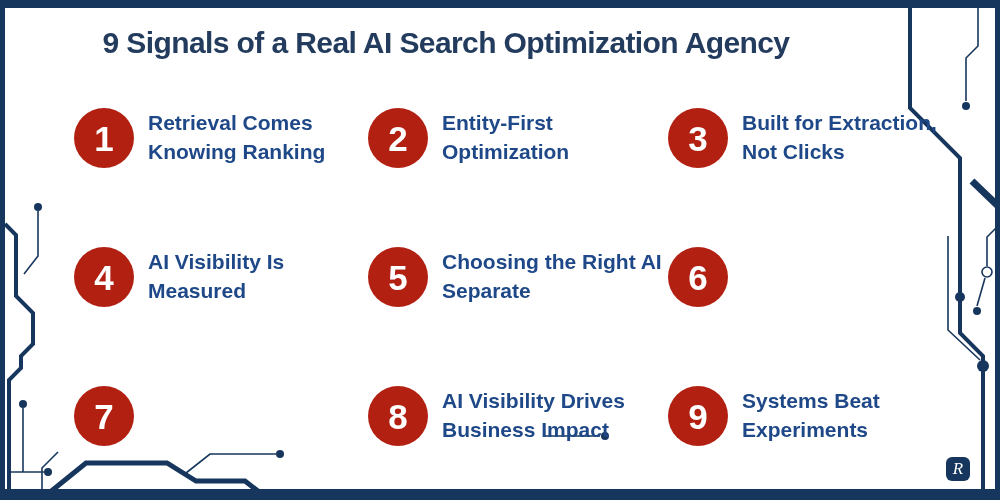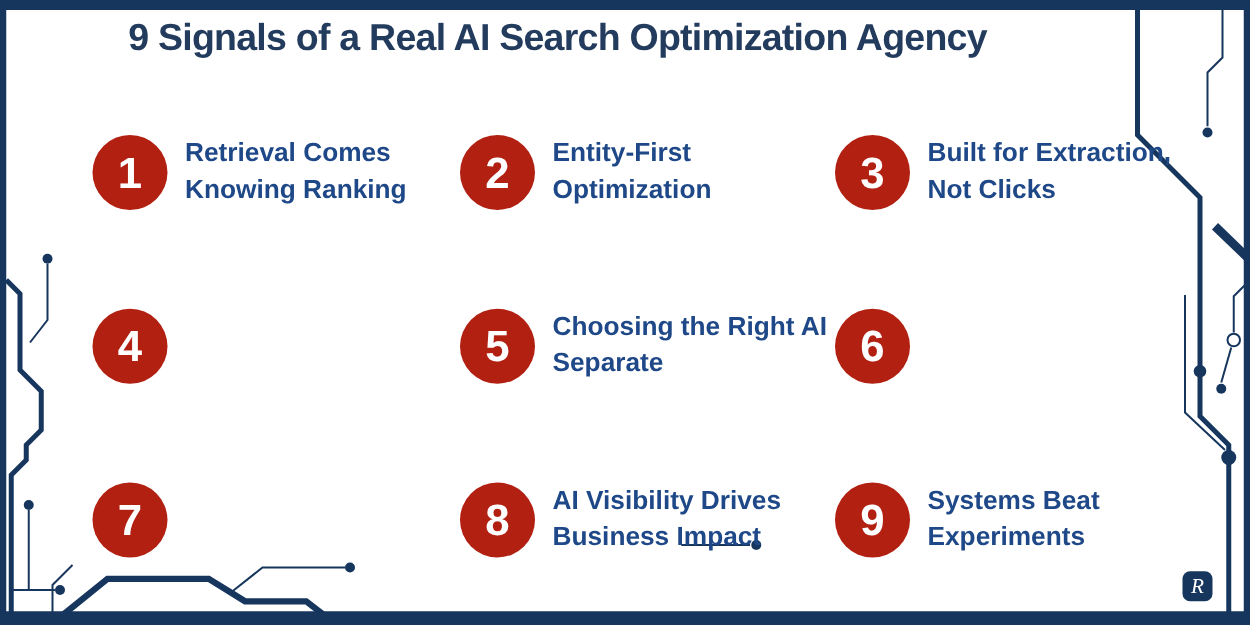--- a/index.html
+++ b/index.html
@@ -19,21 +19,21 @@
   .circuit{position:absolute;left:0;top:0;z-index:1;color:var(--navy);}
   .circuit path{fill:none;stroke:currentColor;stroke-linejoin:miter;}
   .circuit .s{stroke-width:1.6;}
   .circuit .m{stroke-width:4;}
   .circuit .t{stroke-width:5;}
   .circuit .xt{stroke-width:7;}
   .circuit circle{fill:currentColor;}
   .circuit circle.open{fill:var(--white);stroke:currentColor;stroke-width:1.6;}
   
   .title{
-    position:absolute;left:0;top:14px;width:892px;text-align:center;z-index:3;
+    position:absolute;left:0;top:26px;width:892px;text-align:center;z-index:3;
     font-size:30px;font-weight:bold;letter-spacing:-0.6px;color:var(--title);margin:0;
   }
   
   .item{position:absolute;display:flex;align-items:center;height:60px;width:300px;z-index:3;}
   .badge{
     flex:0 0 60px;width:60px;height:60px;border-radius:50%;background:var(--red);
     display:flex;align-items:center;justify-content:center;
   }
   .badge span{color:var(--white);font-size:35px;font-weight:bold;line-height:1;}
   .label{
@@ -113,20 +113,21 @@
   <div class="item c3 r1">
     <div class="badge">
         <span>3</span>
       </div>
     <div class="label"><span>Built for Extraction,</span><br><em></em><span>Not Clicks</span></div>
   </div>
   <div class="item c1 r2">
     <div class="badge">
         <span>4</span>
       </div>
+    <div class="label"><span>AI Visibility Is</span><br><em></em><span>Measured</span></div>
   </div>
   <div class="item c2 r2">
     <div class="badge">
         <span>5</span>
       </div>
     <div class="label"><span>Choosing the Right AI</span><br><em></em><span>Separate</span></div>
   </div>
   <div class="item c3 r2">
     <div class="badge">
         <span>6</span>

